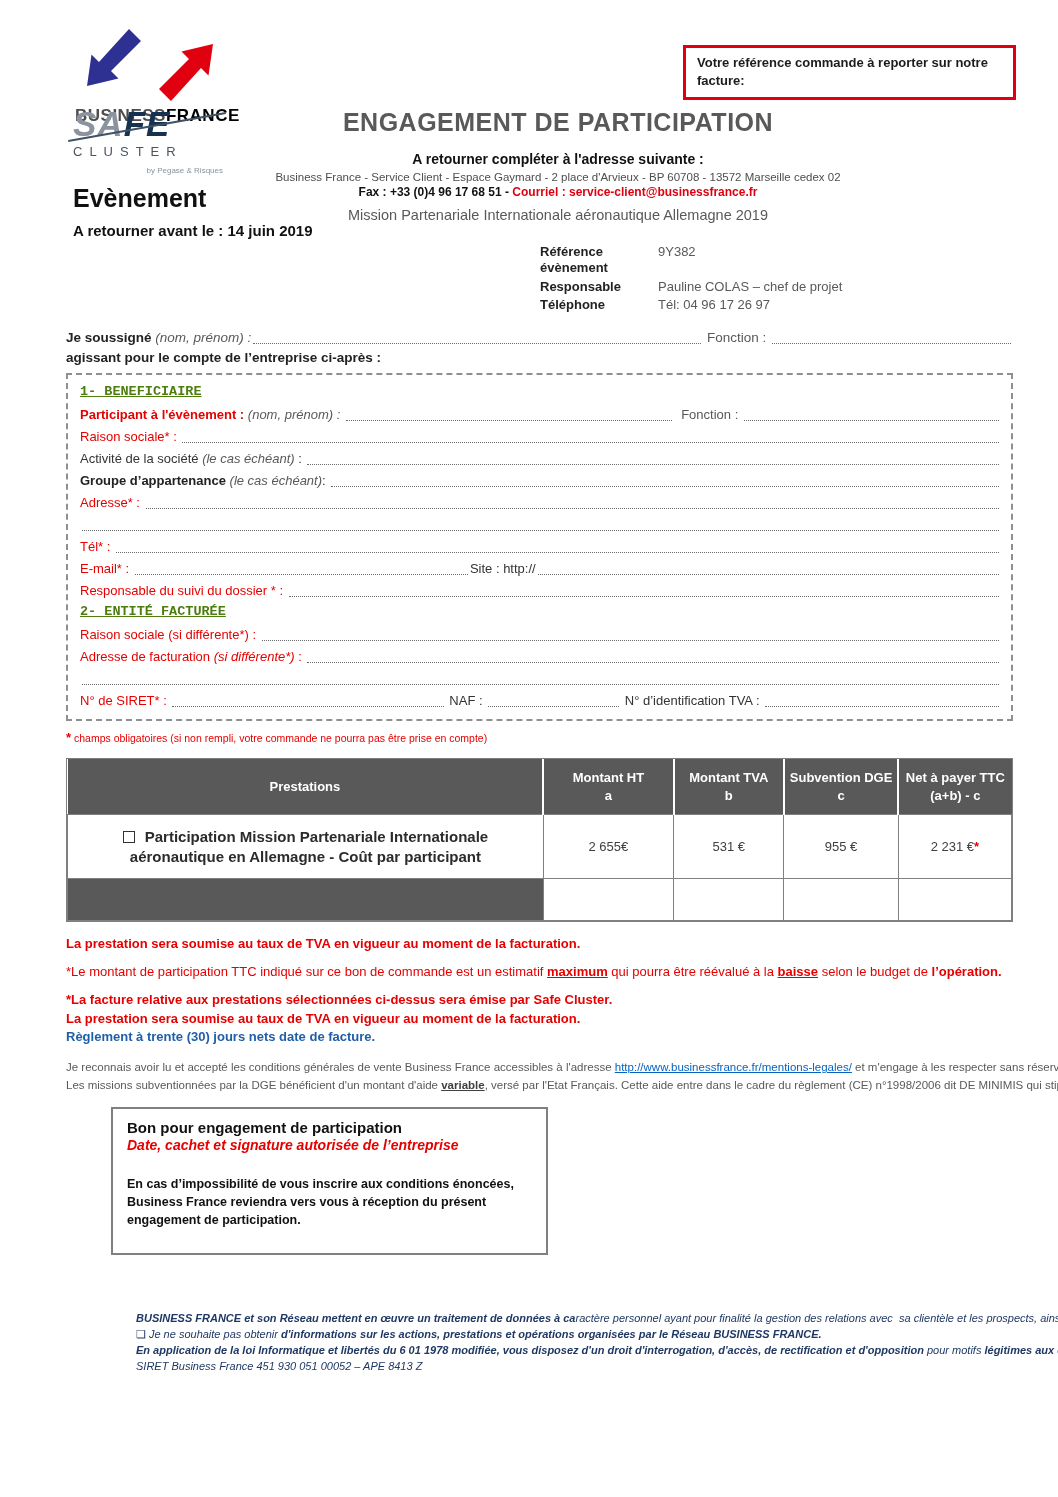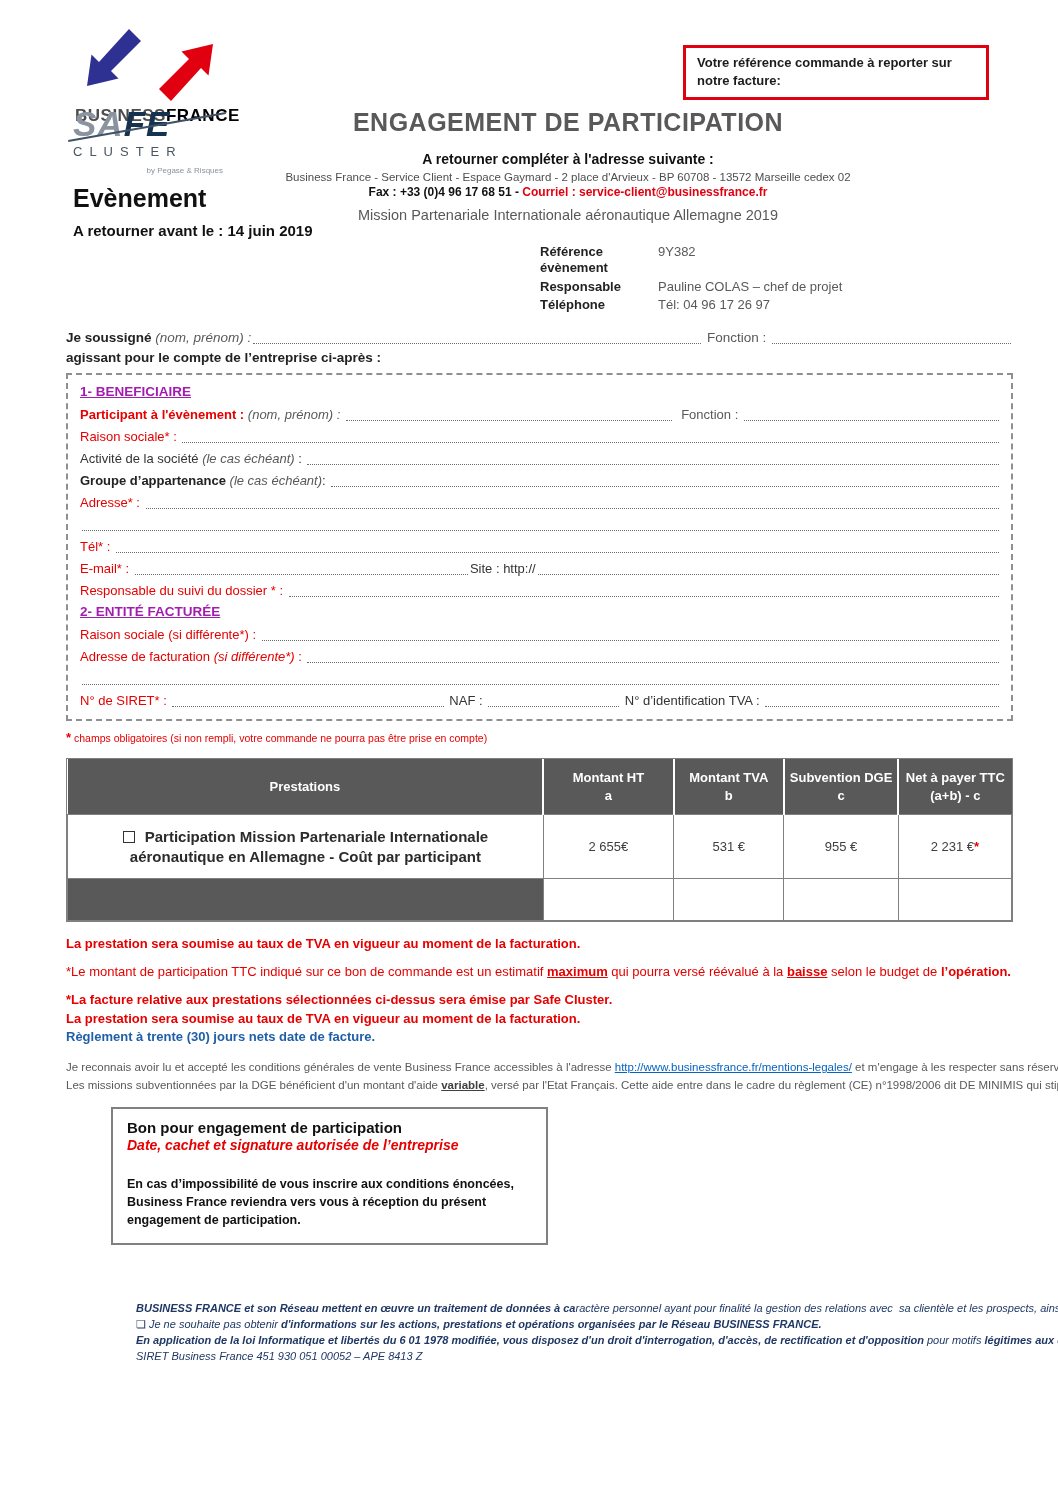--- a/index.html
+++ b/index.html
@@ -15,32 +15,32 @@
   body{background:#ffffff;font-family:"Liberation Sans",sans-serif;color:#222;}
   .page{position:relative;width:1058px;height:1497px;background:#fff;overflow:hidden;}
 
   
   .bf-logo{position:absolute;left:75px;top:26px;width:160px;}
   .bf-logo svg{display:block;}
   .bf-brand{font-size:17px;font-weight:bold;letter-spacing:.5px;margin-top:2px;}
   .bf-brand .b1{color:#4d4d4d;}
   .bf-brand .b2{color:#000000;}
 
-  .ref-box{position:absolute;left:683px;top:45px;width:306px;border:3px solid var(--bf-red);
+  .ref-box{position:absolute;left:683px;top:45px;width:333px;border:3px solid var(--bf-red);
     padding:6px 11px 8px;font-size:13px;font-weight:bold;color:#1c1c1c;line-height:1.35;}
 
   .safe-logo{position:absolute;left:73px;top:106px;width:150px;}
   .safe-word{font-size:35px;font-weight:bold;font-style:italic;letter-spacing:1px;line-height:1;position:relative;}
   .safe-word .s1{color:#8a939e;}
   .safe-word .s2{color:#16324f;}
   .safe-swoosh{position:absolute;left:-6px;top:20px;width:160px;border-top:2.5px solid #405266;transform:rotate(-10deg);}
   .safe-cluster{font-size:13px;letter-spacing:7px;color:#4a5560;margin-top:3px;}
   .safe-tag{font-size:8px;color:#8a939e;text-align:right;margin-top:7px;}
 
-  .title-block{position:absolute;left:278px;top:108px;width:580px;text-align:center;}
+  .title-block{position:absolute;left:268px;top:108px;width:580px;text-align:center;}
   .doc-title{font-size:25px;font-weight:bold;color:var(--hdr);letter-spacing:.5px;}
   .return-to{font-size:14px;font-weight:bold;color:#111;margin-top:14px;}
   .addr{font-size:11.5px;color:#4d4d4d;margin-top:4px;}
   .faxline{font-size:12px;color:#111;font-weight:bold;margin-top:2px;}
   .faxline .courriel{color:var(--bf-red);}
   .mission{font-size:14.5px;color:var(--gray);margin-top:8px;}
 
   .evenement{position:absolute;left:73px;top:184px;font-size:25px;font-weight:bold;color:#111;}
   .deadline{position:absolute;left:73px;top:222px;font-size:15px;font-weight:bold;color:#111;}
 
@@ -72,21 +72,21 @@
   .sg-lbu{color:#404040;font-weight:bold;text-decoration:underline;}
   .sg-link{color:#0563c1;text-decoration:underline;cursor:pointer;}
   .sg-fb{font-weight:bold;}
   .sg-cb{font-style:normal;}
 
   .soussigne{margin-bottom:2px;}
   .soussigne .form-row{font-size:13.5px;}
   .agissant{font-size:13.5px;font-weight:bold;color:#222;margin-top:2px;}
 
   .dashed-box{border:2px dashed #8f8f8f;margin-top:8px;padding:6px 10px 8px 12px;}
-  .sec-title{font-size:13.5px;font-weight:bold;text-decoration:underline;color:#a21caf;margin:3px 0 4px;}
+  .sec-title{font-size:13.5px;font-weight:bold;text-decoration:underline;color:#4d7c0f;margin:3px 0 4px;font-family:Liberation Mono, monospace;}
   .req-note{margin-top:9px;font-size:10.5px;color:var(--red);}
   .req-note .star{font-weight:bold;font-size:13px;}
 
   
   .tbl-wrap{margin-top:13px;border:1px solid #7f7f7f;}
   table{width:100%;border-collapse:collapse;table-layout:fixed;}
   th{background:var(--hdr);color:#fff;font-size:13px;font-weight:bold;padding:10px 4px;
      border-left:2px solid #fff;vertical-align:middle;line-height:1.35;}
   th:first-child{border-left:none;}
   td{border:1px solid #808080;font-size:13px;color:#404040;text-align:center;vertical-align:middle;}
@@ -102,21 +102,21 @@
   
   .notes{margin-top:13px;font-size:13px;line-height:1.35;}
   .notes p{margin-bottom:0;}
   .notes p.gap{margin-top:9px;}
 
   
   .legal{margin-top:12px;font-size:11.5px;line-height:1.3;color:#595959;text-align:justify;}
   .legal p{margin-bottom:1px;}
 
   
-  .sigbox{margin:13px 0 0 45px;width:437px;border:2px solid #808080;padding:10px 14px 14px;}
+  .sigbox{margin:13px 0 0 45px;width:437px;border:2px solid #808080;padding:10px 14px 24px;}
   .sig-title{font-size:15px;font-weight:bold;color:#111;}
   .sig-sub{font-size:14px;font-weight:bold;font-style:italic;color:var(--red);margin-top:1px;}
   .sig-body{font-size:12.5px;font-weight:bold;color:#111;margin-top:22px;line-height:1.45;}
 
   
   .footer{margin:56px 0 0 70px;width:812px;font-size:11px;font-style:italic;color:var(--navy);line-height:1.3;}
   .footer p{margin:0;}
 </style>
 </head>
 <body>
@@ -298,21 +298,21 @@
             <td></td>
             <td></td>
             <td></td>
           </tr>
         </tbody>
       </table>
     </div>
 
     <div class="notes">
       <p><span class="sg sg-rb">La prestation sera soumise au taux de TVA en vigueur au moment de la facturation.</span></p>
-      <p class="gap"><span class="sg sg-r">*Le montant de participation TTC indiqué sur ce bon de commande est un estimatif </span><span class="sg sg-rbu">maximum</span><span class="sg sg-r"> qui pourra versé réévalué à la </span><span class="sg sg-rbu">baisse</span><span class="sg sg-r"> selon le budget de </span><span class="sg sg-rb">l’opération.</span></p>
+      <p class="gap"><span class="sg sg-r">*Le montant de participation TTC indiqué sur ce bon de commande est un estimatif </span><span class="sg sg-rbu">maximum</span><span class="sg sg-r"> qui pourra être réévalué à la </span><span class="sg sg-rbu">baisse</span><span class="sg sg-r"> selon le budget de </span><span class="sg sg-rb">l’opération.</span></p>
       <p class="gap"><span class="sg sg-rb">*La facture relative aux prestations sélectionnées ci-dessus sera émise par Safe Cluster.</span></p>
       <p><span class="sg sg-rb">La prestation sera soumise au taux de TVA en vigueur au moment de la facturation.</span></p>
       <p><span class="sg sg-bb">Règlement à trente (30) jours nets date de facture.</span></p>
     </div>
 
     <div class="legal">
       <p><span class="sg sg-ln">Je reconnais avoir lu et accepté les conditions générales de vente Business France accessibles à l'adresse </span><span class="sg sg-link">http://www.businessfrance.fr/mentions-legales/</span><span class="sg sg-ln"> et m'engage à les respecter sans réserve, notamment concernant mon obligation de compléter les questionnaires de satisfaction et d'impact qui me sont adressés par Business France. J'atteste sur l'honneur avoir souscrit une police d'assurance qui couvre tous les risques liés à ma participation aux événements Business France et en particulier ma responsabilité civile.</span></p>
       <p><span class="sg sg-ln">Les missions subventionnées par la DGE bénéficient d'un montant d'aide </span><span class="sg sg-lbu">variable</span><span class="sg sg-ln">, versé par l'Etat Français. Cette aide entre dans le cadre du règlement (CE) n°1998/2006 dit DE MINIMIS qui stipule que le montant total des aides perçues sur 3 exercices fiscaux ne doit pas dépasser 200.000 euros. Son montant est au maximum de </span></p>
     </div>
 

